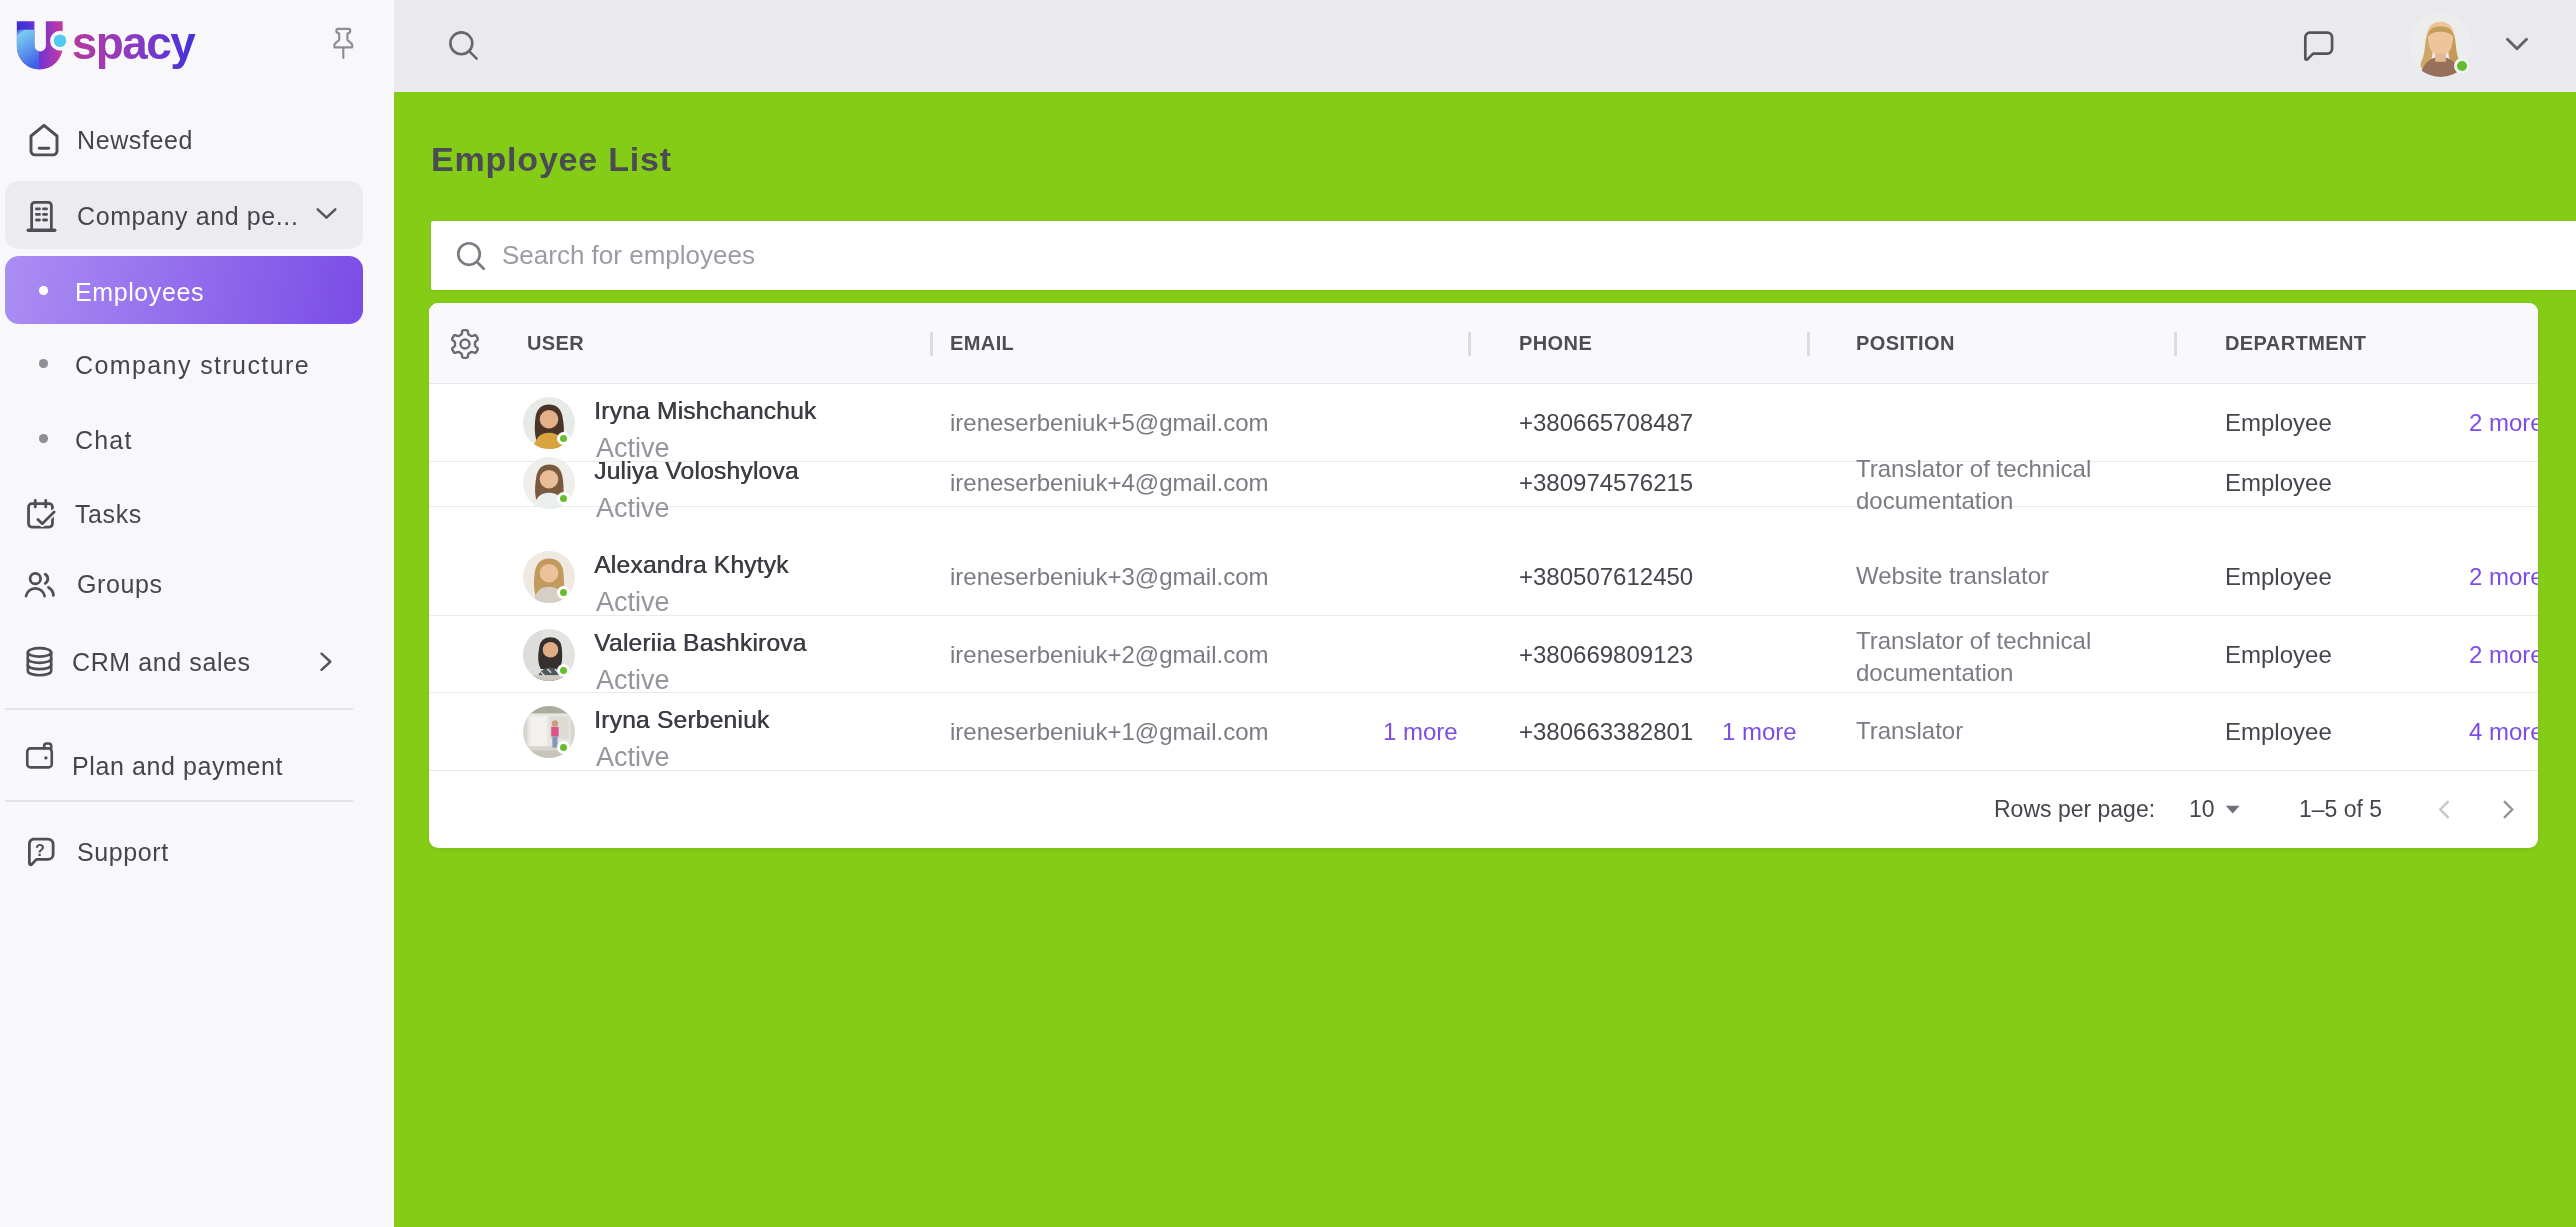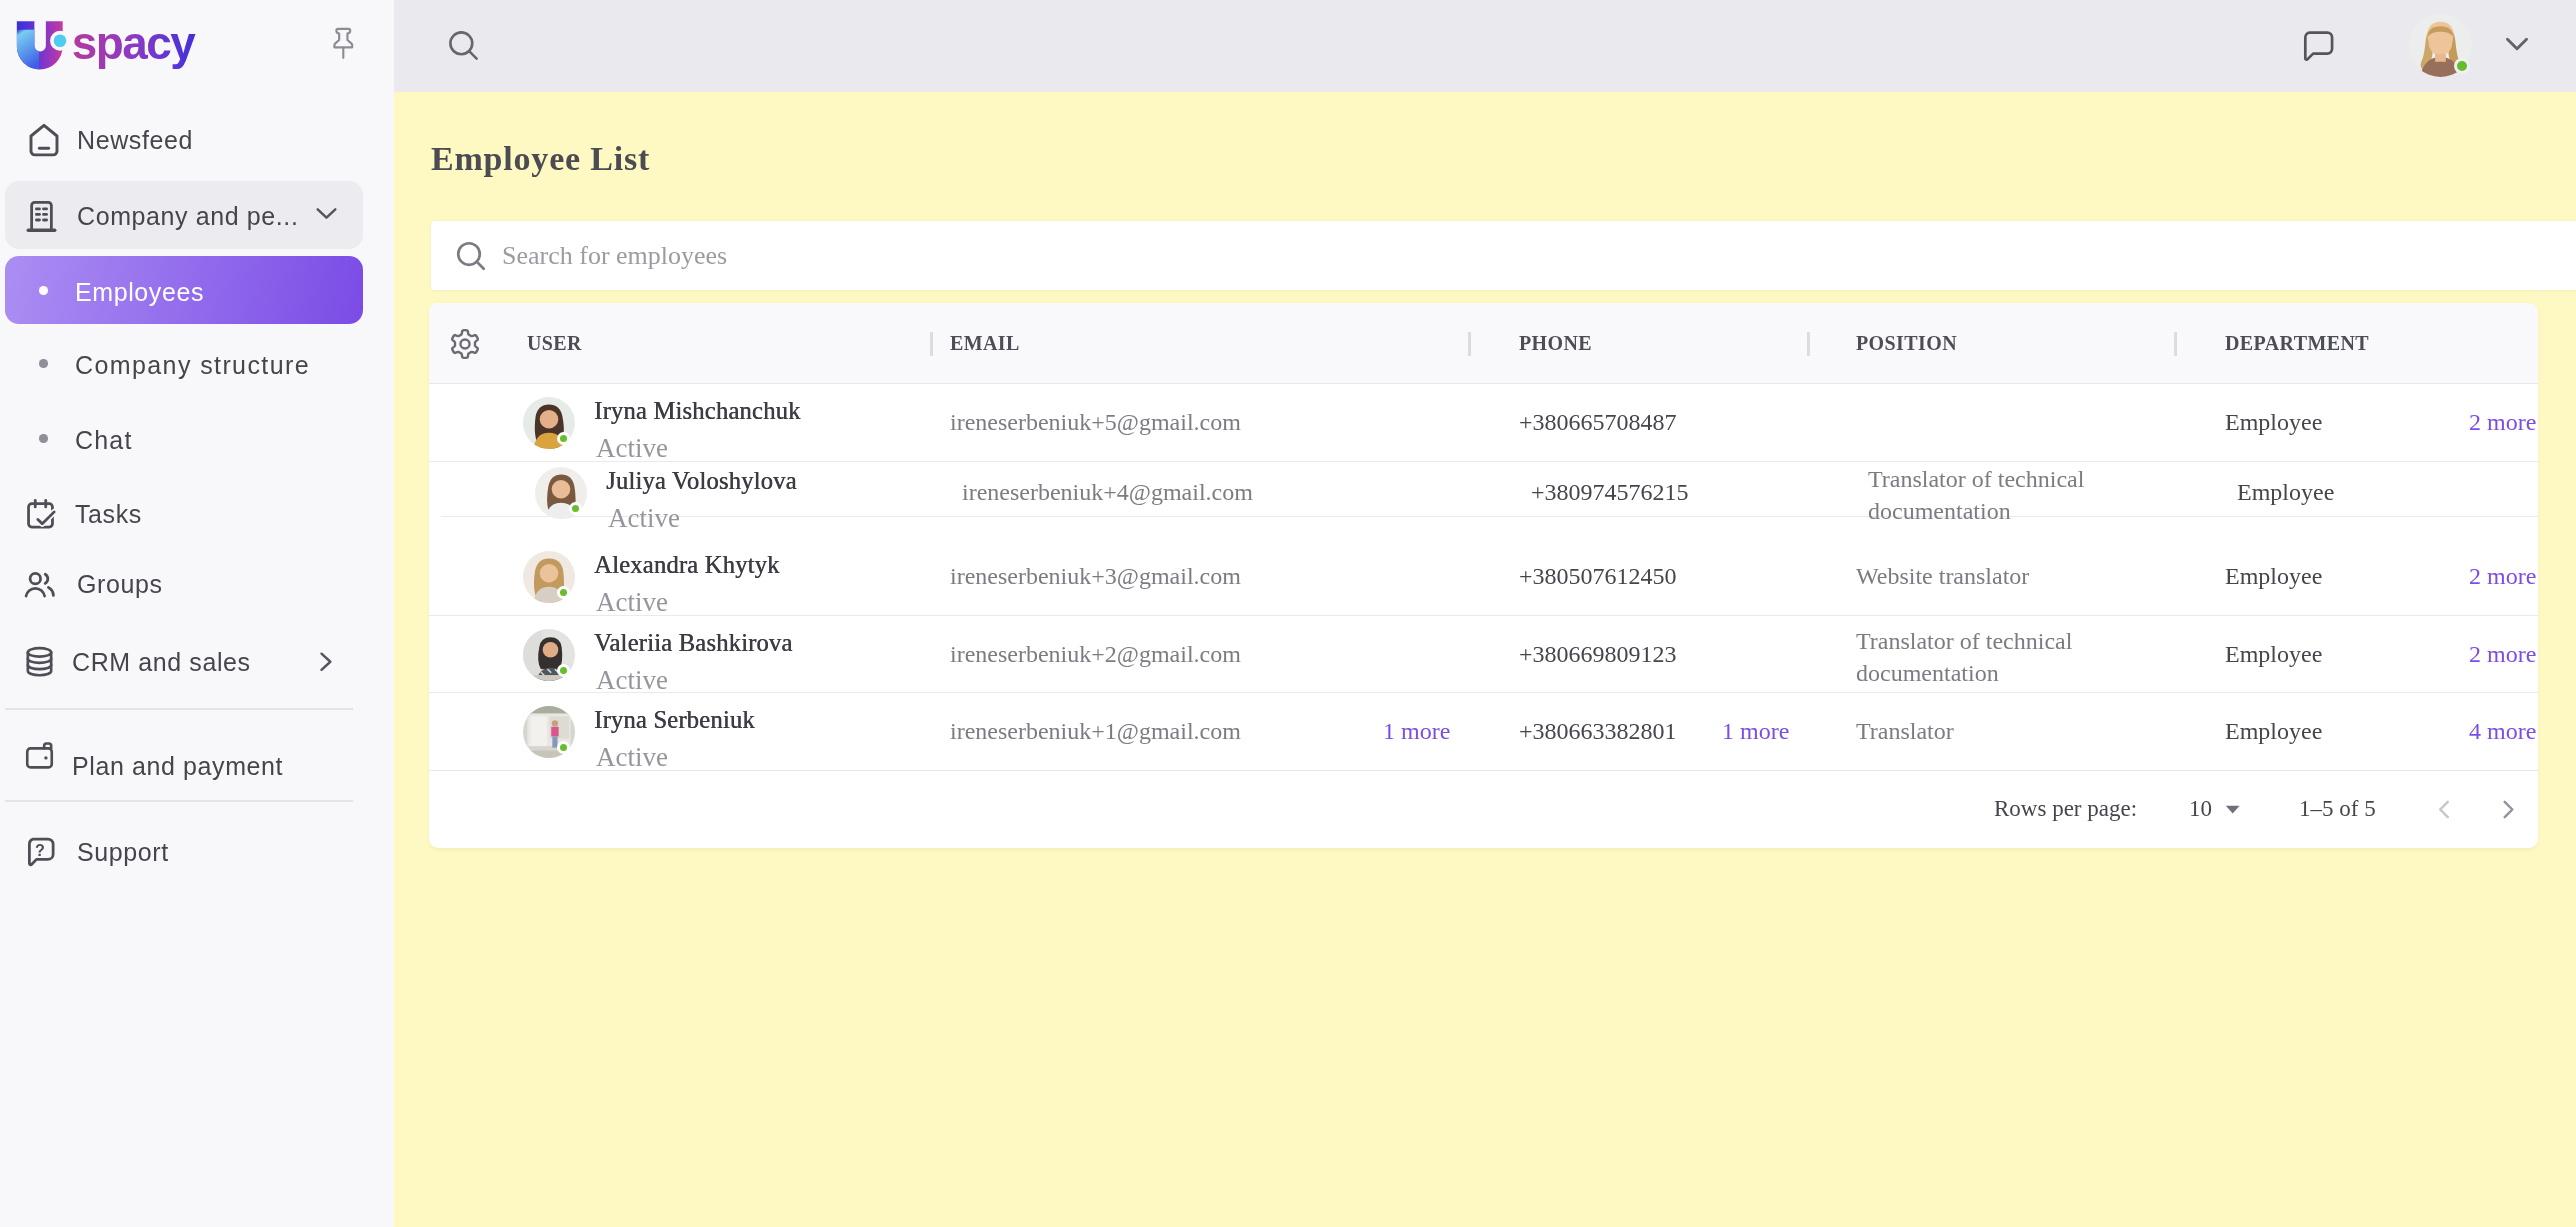--- a/index.html
+++ b/index.html
@@ -3,21 +3,21 @@
 <meta charset="utf-8">
 <style>
 * { margin:0; padding:0; box-sizing:border-box; }
 html,body { width:2576px; height:1227px; overflow:hidden; }
 body { font-family:"Liberation Sans", sans-serif; background:#f2f2f6; position:relative; }
 .abs { position:absolute; }
 
 
 #sidebar { position:absolute; left:0; top:0; width:394px; height:1227px; background:#f8f8fa; z-index:3; }
 #topbar { position:absolute; left:394px; top:0; width:2182px; height:92px; background:#eaeaee; }
-#main { position:absolute; left:394px; top:92px; width:2182px; height:1136px; background:#fef9c3;font-family:Liberation Serif, serif; }
+#main { position:absolute; left:394px; top:92px; width:2182px; height:1136px; background:#84cc16; }
 
 
 .mitem { position:absolute; left:0; width:394px; display:flex; align-items:center; color:#45454d; font-size:25px; letter-spacing:0.6px; }
 .mitem .ictxt { margin-left:77px; }
 .pill { position:absolute; left:5.4px; width:358px; border-radius:14px; }
 .bullet { position:absolute; left:39px; width:8.5px; height:8.5px; border-radius:50%; background:#8f8f98; }
 .subtxt { position:absolute; left:75px; font-size:25px; letter-spacing:0.6px; color:#45454d; }
 .divider { position:absolute; left:4.6px; width:348px; height:1.5px; background:#e4e4e8; }
 
 
@@ -102,21 +102,21 @@
           </svg></div>
       <div class="gdot"></div>
       <div class="nm">Iryna Mishchanchuk</div>
       <div class="act">Active</div>
       <div class="em">ireneserbeniuk+5@gmail.com</div>
       <div class="ph">+380665708487</div>
       <div class="dep">Employee</div>
       <div class="more" style="left:2040px; top:25px;">2 more</div>
     </div>
 
-    <div class="row" style="top:151px; height:63px;margin-left:12px;">
+    <div class="row" style="top:141px; height:63px;">
       <div class="avatar"><svg width="52" height="52" viewBox="0 0 70 70">
             <rect width="70" height="70" fill="#f0eeeb"></rect>
             <path d="M18 26 q-5 28 4 40 l26 2 q10 -12 5 -42 q-3 -16 -17.5 -16 t-17.5 16 Z" fill="#7a5a3e"></path>
             <circle cx="35" cy="30" r="12.5" fill="#e8bd98"></circle>
             <path d="M14 70 q3 -22 21 -22 t21 22 Z" fill="#eceff0"></path>
           </svg></div>
       <div class="gdot"></div>
       <div class="nm">Juliya Voloshylova</div>
       <div class="act">Active</div>
       <div class="em">ireneserbeniuk+4@gmail.com</div>

